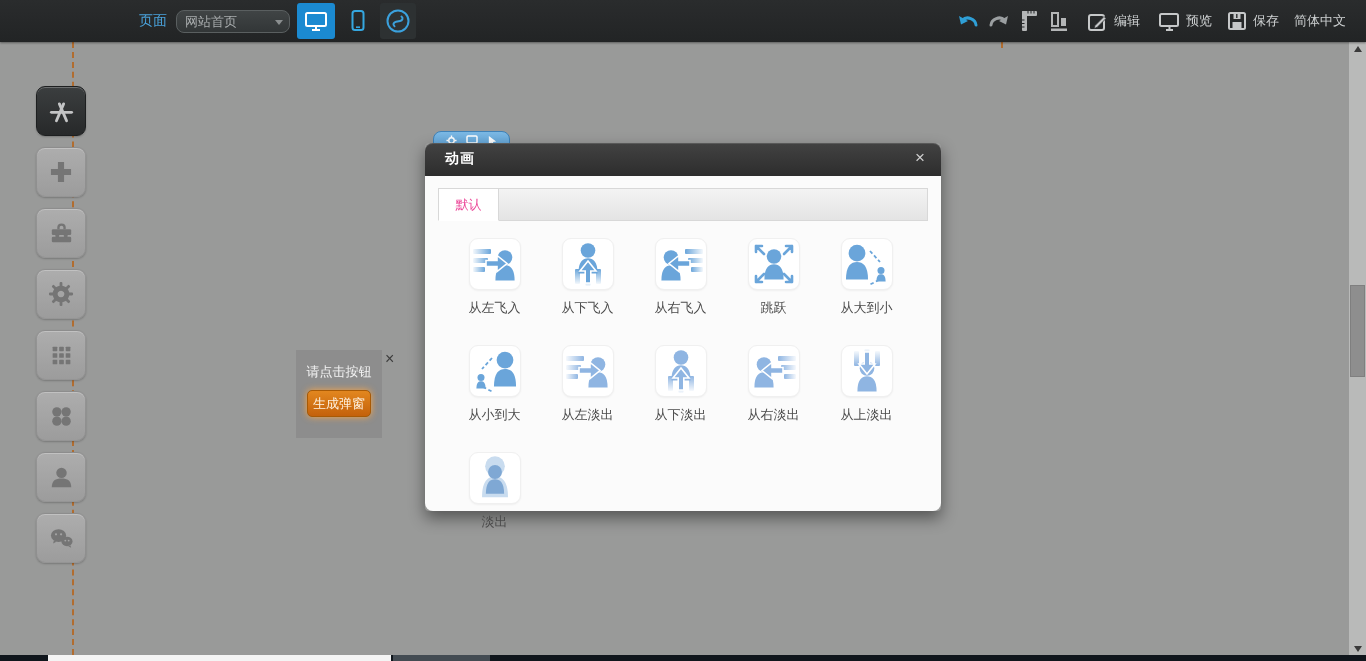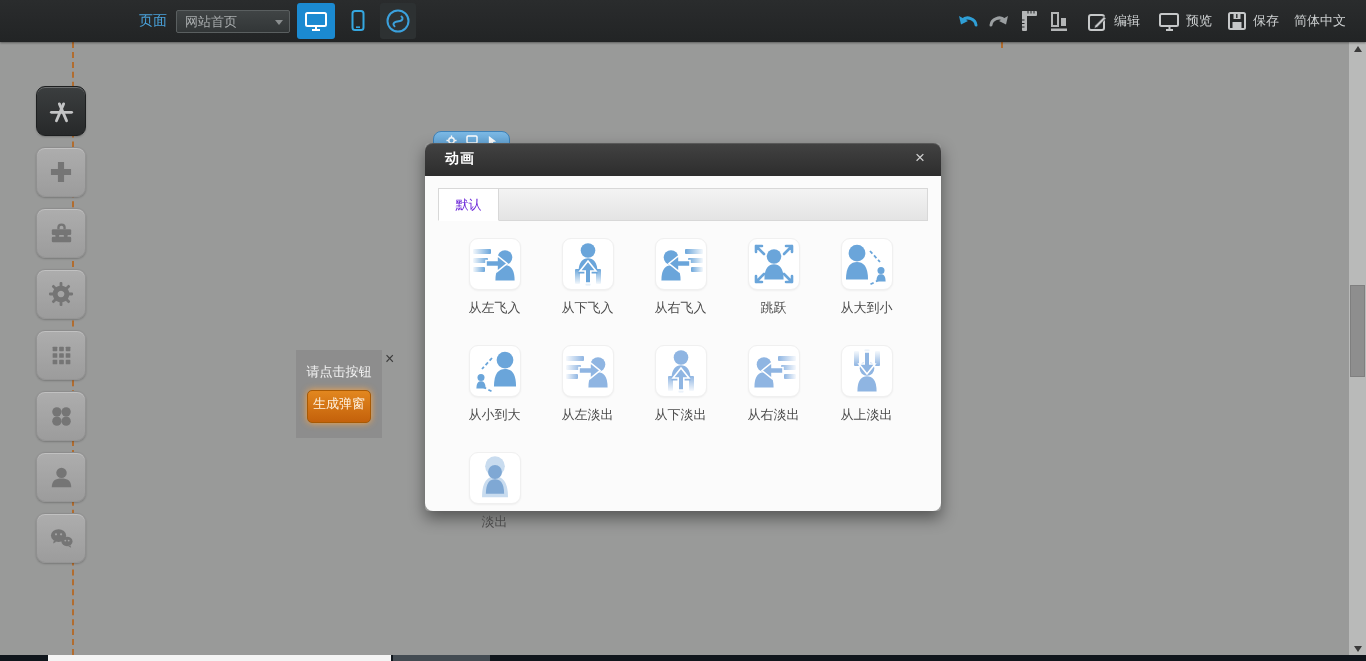--- a/index.html
+++ b/index.html
@@ -3,21 +3,21 @@
 <meta charset="utf-8">
 <style>
   * { margin:0; padding:0; box-sizing:border-box; }
   html,body { width:100%; height:100%; }
   body { font-family:"Liberation Sans","DejaVu Sans",sans-serif; background:#666; }
   #screen { position:relative; width:1366px; height:661px; overflow:hidden; background:#999a99;padding-left:32px; }
 
   
   .topbar { position:absolute; left:0; top:0; width:1366px; height:42px; background:linear-gradient(#2a2c2d,#222425); z-index:30; box-shadow:0 1px 2px rgba(0,0,0,.4); }
   .page-label { position:absolute; left:139px; top:12px; font-size:14px; color:#4aa3dc; }
-  .page-select { position:absolute; left:176px; top:10px; width:114px; height:23px; background:linear-gradient(#404445,#323637); border:1px solid #5a5f60; border-radius:2px; color:#a9adae; font-size:13px; line-height:21px; padding:0 18px 0 8px; cursor:pointer; }
+  .page-select { position:absolute; left:176px; top:10px; width:114px; height:23px; background:linear-gradient(#404445,#323637); border:1px solid #5a5f60; border-radius:8px; color:#a9adae; font-size:13px; line-height:21px; padding:0 18px 0 8px; cursor:pointer; }
   .page-select .caret { position:absolute; right:6px; top:9px; width:0; height:0; border-left:4px solid transparent; border-right:4px solid transparent; border-top:5px solid #8a8e8f; }
   .dev-btn { position:absolute; top:3px; height:36px; display:flex; align-items:center; justify-content:center; border-radius:3px; cursor:pointer; }
   .dev-desktop { left:297px; width:38px; background:#1b8ad1; }
   .dev-mobile { left:342px; width:32px; }
   .dev-link { left:380px; width:36px; background:#2d3132; }
   .tb-right { position:absolute; top:0; height:42px; display:flex; align-items:center; gap:5px; color:#cdd0d1; font-size:13px; cursor:pointer; }
   .tb-ico { display:inline-flex; }
 
   
   .canvas { position:absolute; left:0; top:42px; width:1349px; height:613px; background:#999a99; }
@@ -26,35 +26,35 @@
 
   
   .sidebar { position:absolute; left:36px; top:86px; display:flex; flex-direction:column; gap:11px; z-index:6; }
   .side-btn { width:50px; height:50px; border-radius:9px; background:linear-gradient(#adadad,#9c9c9c); border:1px solid rgba(130,130,130,.55); box-shadow:0 1px 2px rgba(0,0,0,.22), inset 0 1px 0 rgba(255,255,255,.25); display:flex; align-items:center; justify-content:center; color:#757575; cursor:pointer; }
   .side-btn.active { background:linear-gradient(#3b3e3f,#27292a); border-color:#1d1f20; color:#c3c4c5; }
   .side-icon { display:flex; }
 
   
   .popup-widget { position:absolute; left:296px; top:350px; width:86px; height:88px; background:#8d8d8d; z-index:10; text-align:center; }
   .popup-widget .pw-text { margin-top:13px; font-size:13px; color:#f3f3f3; }
-  .pw-btn { display:inline-block; margin-top:9px; width:64px; height:33px; line-height:25px; font-size:13px; color:#fff3e2; background:linear-gradient(#e2871f,#c4610b); border:1px solid #a85a05; border-radius:5px; box-shadow:0 0 7px rgba(255,166,66,.95); cursor:pointer; }
+  .pw-btn { display:inline-block; margin-top:9px; width:64px; height:27px; line-height:25px; font-size:13px; color:#fff3e2; background:linear-gradient(#e2871f,#c4610b); border:1px solid #a85a05; border-radius:5px; box-shadow:0 0 7px rgba(255,166,66,.95); cursor:pointer; }
   .pw-close { position:absolute; left:385px; top:351px; font-size:16px; color:#3d3d3d; line-height:1; cursor:pointer; z-index:11; }
 
   
   .mini-toolbar { position:absolute; left:433px; top:131px; width:77px; height:26px; border-radius:8px; background:linear-gradient(#7cb9e5,#4f94cb); border:1px solid #3f82b8; z-index:15; display:flex; justify-content:center; gap:9px; padding-top:3px; }
 
   
   .modal { position:absolute; left:425px; top:143px; width:516px; height:368px; z-index:20; border-radius:4px; box-shadow:0 7px 16px rgba(0,0,0,.45); }
   .modal-header { position:relative; height:33px; background:linear-gradient(#424242,#2d2d2d); border-radius:8px 8px 0 0; box-shadow:inset 0 1px 0 rgba(255,255,255,.12); }
   .modal-title { position:absolute; left:20px; top:7px; font-size:14px; font-weight:bold; color:#ffffff; letter-spacing:1px; }
   .modal-close { position:absolute; right:16px; top:6px; font-size:17px; color:#cfcfcf; cursor:pointer; line-height:1.1; }
   .modal-body { position:relative; height:335px; background:#fbfbfb; border-radius:0 0 8px 8px; padding:12px 13px 0 13px; }
   .tab-strip { position:relative; height:33px; background:linear-gradient(#f3f3f3,#e4e4e4); border:1px solid #d8d8d8; display:flex; }
   .tab { height:33px; min-width:61px; margin:-1px 0 -1px -1px; display:flex; align-items:center; justify-content:center; font-size:13px; color:#666; cursor:pointer; }
-  .tab.active { background:#ffffff; border:1px solid #d8d8d8; border-bottom:1px solid #ffffff; color:#6d28d9;font-family:Liberation Serif, serif; }
+  .tab.active { background:#ffffff; border:1px solid #d8d8d8; border-bottom:1px solid #ffffff; color:#ec4899;font-family:Liberation Serif, serif; }
   .anim-grid { display:grid; grid-template-columns:repeat(5,93px); row-gap:28px; padding:17px 0 0 10px; }
   .anim-item { width:93px; display:flex; flex-direction:column; align-items:center; cursor:pointer; }
   .anim-tile { width:52px; height:52px; background:#ffffff; border:1px solid #f0f0f0; border-radius:9px; box-shadow:0 1px 2px rgba(0,0,0,.05); display:flex; align-items:center; justify-content:center; }
   .anim-label { margin-top:9px; font-size:13px; color:#4a4a4a; white-space:nowrap; }
 
   
   .scrollbar { position:absolute; right:0; top:42px; width:17px; height:613px; background:#b9bab9; z-index:25; }
   .sb-arrow { position:absolute; left:0; width:17px; height:13px; display:flex; align-items:center; justify-content:center; cursor:pointer; }
   .sb-up { top:0; } .sb-down { bottom:0; }
   .tri-up { width:0; height:0; border-left:4px solid transparent; border-right:4px solid transparent; border-bottom:6px solid #3a3a3a; }

